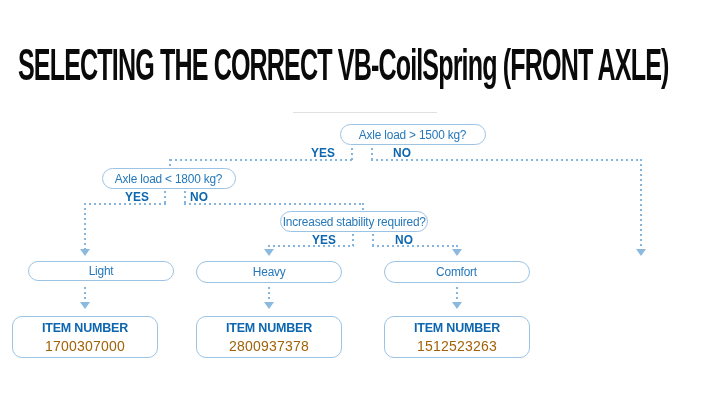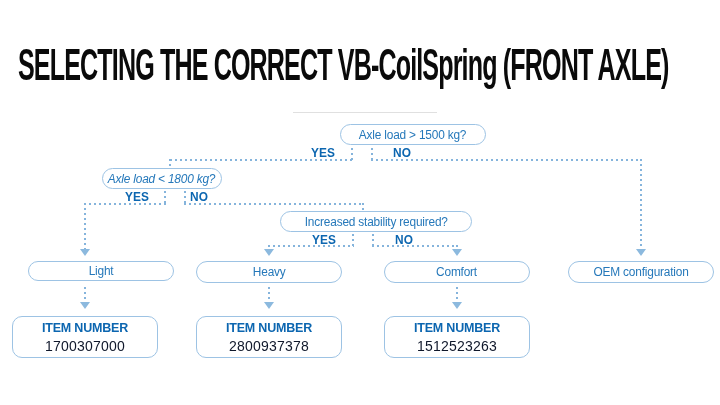--- a/index.html
+++ b/index.html
@@ -40,21 +40,21 @@
     position:absolute;width:0;height:0;
     border-left:5px solid transparent;border-right:5px solid transparent;
     border-top:7px solid #8cb9de;
   }
   .item-box{
     position:absolute;box-sizing:border-box;background:#fff;
     border:1.5px solid #9dc3e4;border-radius:10px;
     display:flex;flex-direction:column;align-items:center;justify-content:center;gap:3px;
   }
   .item-heading{font-size:12.5px;font-weight:bold;color:#0c66b0;letter-spacing:-0.2px;}
-  .item-number{font-size:14px;color:#0f172a;letter-spacing:0.2px;}
+  .item-number{font-size:14px;color:#a16207;letter-spacing:0.2px;}
 </style>
 </head>
 <body>
 
 <div id="canvas">
 
   <div class="title">SELECTING THE CORRECT VB-CoilSpring (FRONT AXLE)</div>
 
   <div class="faint-line" style="left:293px;top:112px;width:144px;"></div>
 
@@ -65,35 +65,35 @@
   <div class="branch-label" style="left:402px;top:146px;">NO</div>
 
   <div class="vline" style="left:351px;top:148px;height:12px;"></div>
   <div class="vline" style="left:371px;top:148px;height:12px;"></div>
   <div class="hline" style="left:170px;top:159px;width:183px;"></div>
   <div class="hline" style="left:371px;top:159px;width:271px;"></div>
   <div class="vline" style="left:169px;top:159px;height:10px;"></div>
   <div class="vline" style="left:640px;top:159px;height:90px;"></div>
   <div class="arrow-down" style="left:636px;top:249px;"></div>
 
-  <div class="pill" style="left:102px;top:168px;width:120px;height:21px;font-style:italic;">
+  <div class="pill" style="left:102px;top:168px;width:134px;height:21px;">
     <span class="pill-label">Axle load &lt; 1800 kg?</span>
   </div>
   <div class="branch-label" style="left:137px;top:190px;">YES</div>
   <div class="branch-label" style="left:199px;top:190px;">NO</div>
 
   <div class="vline" style="left:164px;top:191px;height:13px;"></div>
   <div class="vline" style="left:184px;top:191px;height:13px;"></div>
   <div class="hline" style="left:84px;top:203px;width:82px;"></div>
   <div class="hline" style="left:184px;top:203px;width:180px;"></div>
   <div class="vline" style="left:84px;top:203px;height:46px;"></div>
   <div class="arrow-down" style="left:80px;top:249px;"></div>
   <div class="vline" style="left:362px;top:203px;height:9px;"></div>
 
-  <div class="pill" style="left:280px;top:211px;width:192px;height:21px;">
+  <div class="pill" style="left:280px;top:211px;width:148px;height:21px;">
     <span class="pill-label">Increased stability required?</span>
   </div>
   <div class="branch-label" style="left:324px;top:233px;">YES</div>
   <div class="branch-label" style="left:404px;top:233px;">NO</div>
 
   <div class="vline" style="left:352px;top:234px;height:12px;"></div>
   <div class="vline" style="left:372px;top:234px;height:12px;"></div>
   <div class="hline" style="left:268px;top:245px;width:86px;"></div>
   <div class="hline" style="left:372px;top:245px;width:86px;"></div>
   <div class="vline" style="left:268px;top:245px;height:5px;"></div>
@@ -102,23 +102,20 @@
   <div class="arrow-down" style="left:452px;top:249px;"></div>
 
   <div class="pill" style="left:28px;top:261px;width:146px;height:20px;">
     <span class="pill-label">Light</span>
   </div>
   <div class="pill" style="left:384px;top:261px;width:146px;height:22px;">
     <span class="pill-label">Comfort</span>
   </div>
   <div class="pill" style="left:196px;top:261px;width:146px;height:22px;">
     <span class="pill-label">Heavy</span>
-  </div>
-  <div class="pill" style="left:568px;top:261px;width:146px;height:22px;">
-    <span class="pill-label">OEM configuration</span>
   </div>
 
   <div class="vline" style="left:84px;top:287px;height:15px;"></div>
   <div class="arrow-down" style="left:80px;top:302px;"></div>
   <div class="vline" style="left:268px;top:287px;height:15px;"></div>
   <div class="arrow-down" style="left:264px;top:302px;"></div>
   <div class="vline" style="left:456px;top:287px;height:15px;"></div>
   <div class="arrow-down" style="left:452px;top:302px;"></div>
 
   <div class="item-box" style="left:12px;top:316px;width:146px;height:42px;">

